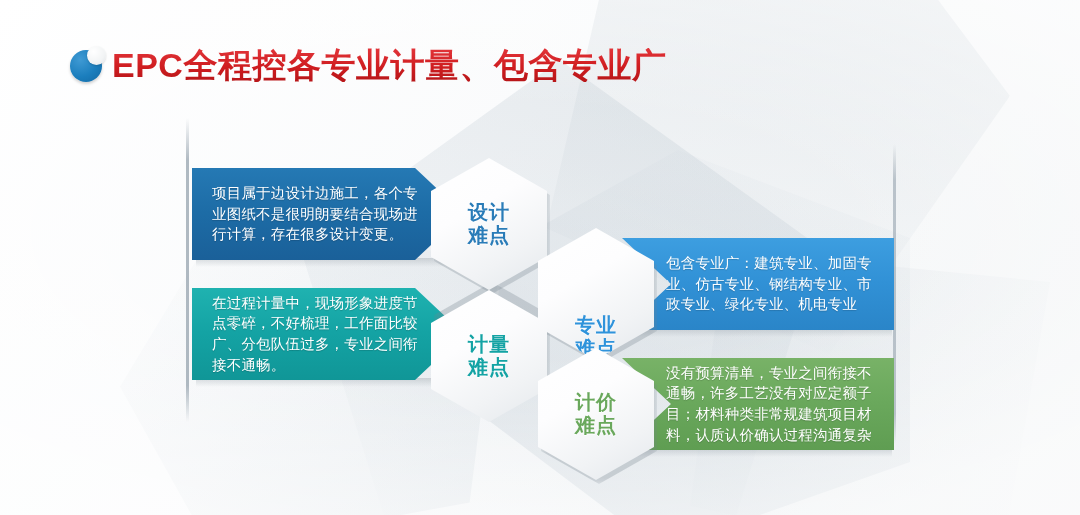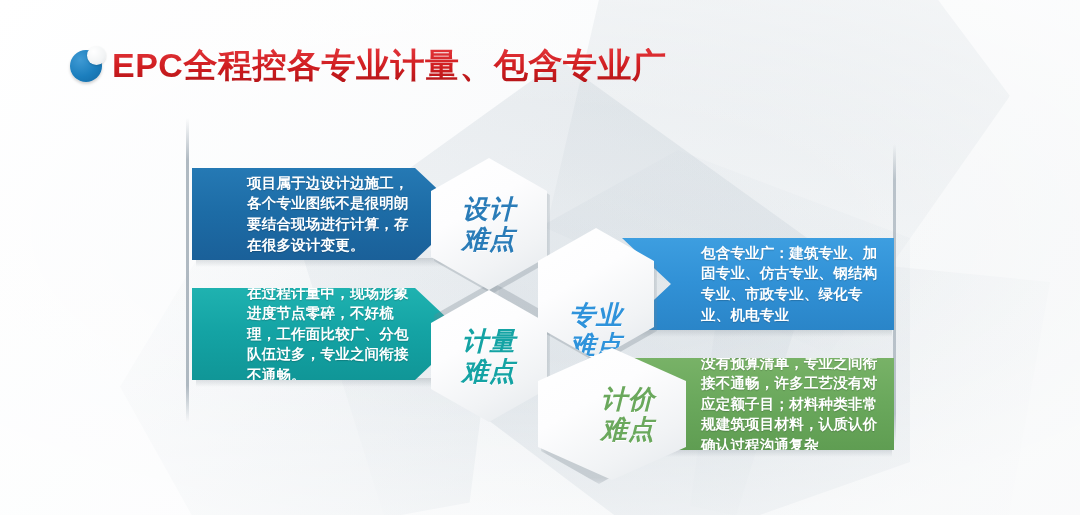--- a/index.html
+++ b/index.html
@@ -139,25 +139,24 @@
   .ribbon {
     position: absolute;
     display: flex;
     align-items: center;
     box-sizing: border-box;
   }
   .ribbon .ribbon-text {
     color: #ffffff;
     font-size: 14.5px;
     line-height: 1.42;
-    font-weight: bold;
+    font-weight: normal;
     letter-spacing: 0.2px;
     text-shadow: 0 1px 1px rgba(0,0,0,0.18);
     width: 100%;
-    margin-left: 35px;
   }
 
   
   .ribbon.left {
     left: 6px;
     width: 272px;
     height: 92px;
     padding: 8px 46px 8px 20px;
     clip-path: polygon(0% 0%, 82% 0%, 100% 50%, 82% 100%, 0% 100%);
     box-shadow: 0 3px 6px rgba(0,0,0,0.10);
@@ -203,26 +202,25 @@
     position: absolute;
     width: 116px;
     height: 132px;
     clip-path: polygon(50% 0%, 100% 25%, 100% 75%, 50% 100%, 0% 75%, 0% 25%);
     background: rgba(120,132,142,0.30);
     filter: blur(3px);
     z-index: 3;
   }
   .hex-label {
     text-align: center;
-    font-size: 26px;
+    font-size: 20px;
     font-weight: bold;
     line-height: 1.16;
     letter-spacing: 1px;
     text-shadow: 0 1px 0 rgba(255,255,255,0.9);
-    font-style: italic;
   }
   .hex-label .l2 { display: block; }
   .lbl-navy  { color: #2a7cb8; }
   .lbl-blue  { color: #2f93db; }
   .lbl-teal  { color: #14a3a4; }
   .lbl-green { color: #6aa85c; }
 </style>
 </head>
 <body>
 
@@ -281,21 +279,21 @@
         <span>计量</span>
         <span class="l2">难点</span>
       </span>
     </div>
 
     <div class="ribbon-shadow" style="left:444px; top:330px; width:262px;"></div>
     <div class="ribbon right bar-green" style="left:436px; top:240px;">
       <span class="ribbon-text">没有预算清单，专业之间衔接不通畅，许多工艺没有对应定额子目；材料种类非常规建筑项目材料，认质认价确认过程沟通复杂</span>
     </div>
     <div class="hex-shadow" style="left:355px; top:234px;"></div>
-    <div class="hex" style="left:352px; top:230px;padding-left:32px;">
+    <div class="hex" style="left:352px; top:230px;">
       <span class="hex-label lbl-green">
         <span>计价</span>
         <span class="l2">难点</span>
       </span>
     </div>
 
   </div>
 </div>
 
 </body></html>

